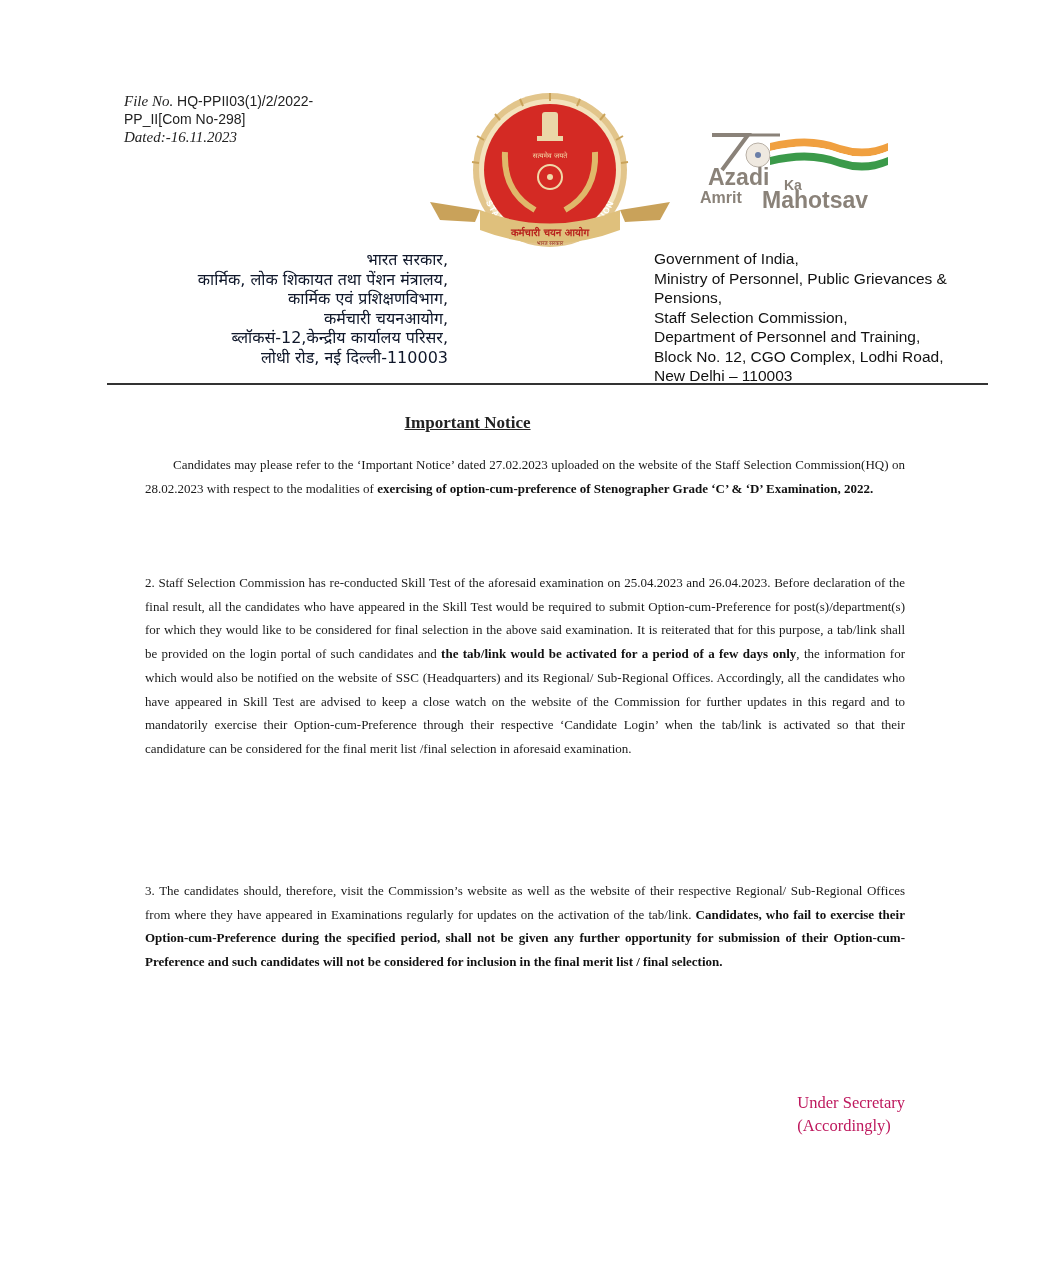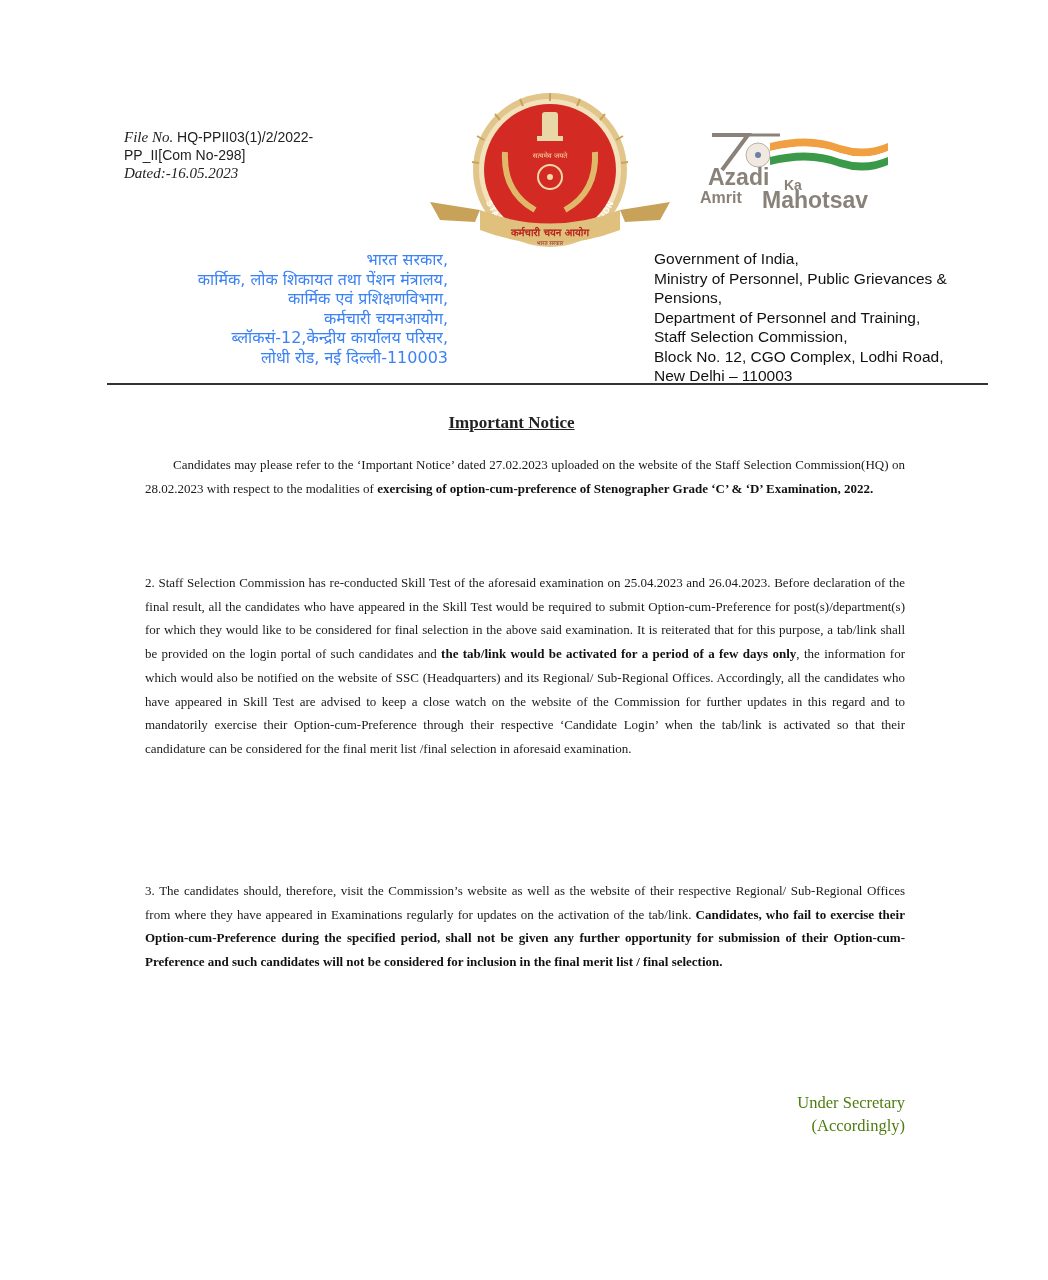--- a/index.html
+++ b/index.html
@@ -1,40 +1,40 @@
 <!DOCTYPE html>
 <html><head>
 <meta charset="utf-8">
 <style>
   html, body { margin: 0; padding: 0; background: #ffffff; }
   body { width: 1048px; height: 1280px; position: relative; overflow: hidden; color: #111; }
   .abs { position: absolute; }
-  .fileno { left: 124px; top: 92px; font-family: "Liberation Sans", sans-serif; font-size: 14px; line-height: 18px; color: #222; margin-top: 36px; }
+  .fileno { left: 124px; top: 92px; font-family: "Liberation Sans", sans-serif; font-size: 14px; line-height: 18px; color: #222; }
   .fileno .it { font-family: "Liberation Serif", serif; font-style: italic; font-size: 15px; }
   .logo-ssc { left: 425px; top: 92px; width: 250px; height: 160px; }
   .logo-akam { left: 700px; top: 125px; width: 240px; height: 90px; }
-  .hindi-block { right: 600px; top: 250px; text-align: right; font-family: "DejaVu Sans", sans-serif; font-size: 16px; line-height: 19.5px; color: #3b82f6; }
+  .hindi-block { right: 600px; top: 250px; text-align: right; font-family: "DejaVu Sans", sans-serif; font-size: 16px; line-height: 19.5px; color: #0f172a; }
   .eng-block { left: 654px; top: 249px; font-family: "Liberation Sans", sans-serif; font-size: 15.5px; line-height: 19.5px; color: #111; }
   .divider { left: 107px; top: 383px; width: 881px; height: 2px; background: #333; }
-  .title { left: 0; width: 935px; top: 413px; text-align: center; font-family: "Liberation Serif", serif; font-weight: bold; font-size: 17px; text-decoration: underline; color: #222; padding-left: 44px; }
+  .title { left: 0; width: 935px; top: 413px; text-align: center; font-family: "Liberation Serif", serif; font-weight: bold; font-size: 17px; text-decoration: underline; color: #222; }
   .para { left: 145px; width: 760px; font-family: "Liberation Serif", serif; font-size: 13px; line-height: 23.7px; text-align: justify; color: #1a1a1a; }
   .para b { font-weight: bold; color: #111; }
   .p1 { top: 453px; text-indent: 28px; }
   .p2 { top: 571px; }
   .p3 { top: 879px; }
-  .sign { right: 143px; top: 1091px; text-align: right; font-family: "Liberation Serif", serif; font-size: 16.5px; line-height: 23px; color: #4d7c0f; }
+  .sign { right: 143px; top: 1091px; font-family: "Liberation Serif", serif; font-size: 16.5px; line-height: 23px; color: #be185d; }
   .sign div:last-child { padding-right: 0; }
 </style>
 </head>
 <body>
 
 <div class="abs fileno">
   <div><span class="it">File No.</span> <span>HQ-PPII03(1)/2/2022-</span></div>
   <div>PP_II[Com No-298]</div>
-  <div class="it">Dated:-16.05.2023</div>
+  <div class="it">Dated:-16.11.2023</div>
 </div>
 
 <div class="abs logo-ssc">
   <svg width="250" height="160" viewBox="0 0 250 160">
     <defs>
       <path id="ringArc" d="M 55 82 A 70 70 0 0 0 195 82"></path>
     </defs>
 
     <circle cx="125" cy="78" r="77" fill="#e2c58b"></circle>
     <circle cx="125" cy="78" r="71" fill="#f3e3bd"></circle>
@@ -98,22 +98,22 @@
   <div>कार्मिक एवं प्रशिक्षणविभाग,</div>
   <div>कर्मचारी चयनआयोग,</div>
   <div>ब्लॉकसं-12,केन्द्रीय कार्यालय परिसर,</div>
   <div>लोधी रोड, नई दिल्ली-110003</div>
 </div>
 
 <div class="abs eng-block">
   <div>Government of India,</div>
   <div>Ministry of Personnel, Public Grievances &amp;</div>
   <div>Pensions,</div>
+  <div>Staff Selection Commission,</div>
   <div>Department of Personnel and Training,</div>
-  <div>Staff Selection Commission,</div>
   <div>Block No. 12, CGO Complex, Lodhi Road,</div>
   <div>New Delhi – 110003</div>
 </div>
 
 <div class="abs divider"></div>
 
 <div class="abs title">Important Notice</div>
 
 <div class="abs para p1"><span>Candidates may please refer to the ‘Important Notice’ dated 27.02.2023 uploaded on the website of the Staff Selection Commission(HQ) on 28.02.2023 with respect to the modalities of </span><b>exercising of option-cum-preference of Stenographer Grade ‘C’ &amp; ‘D’ Examination, 2022.</b></div>
 

